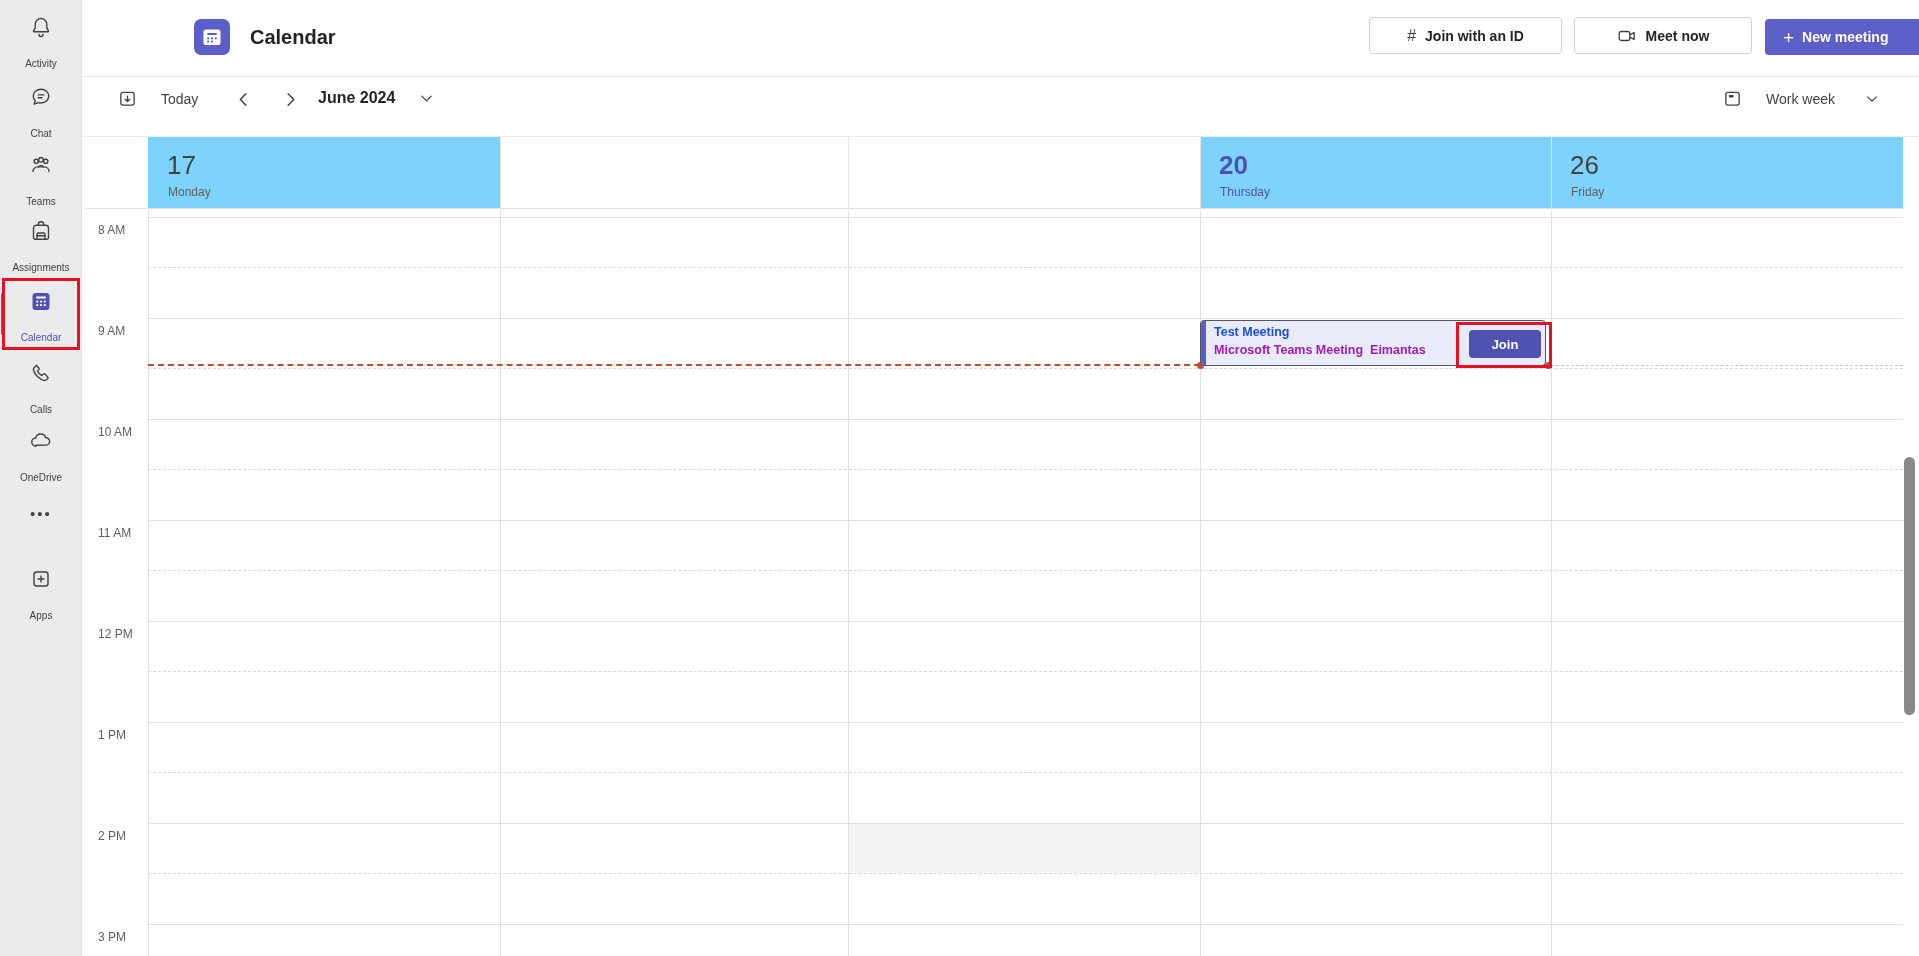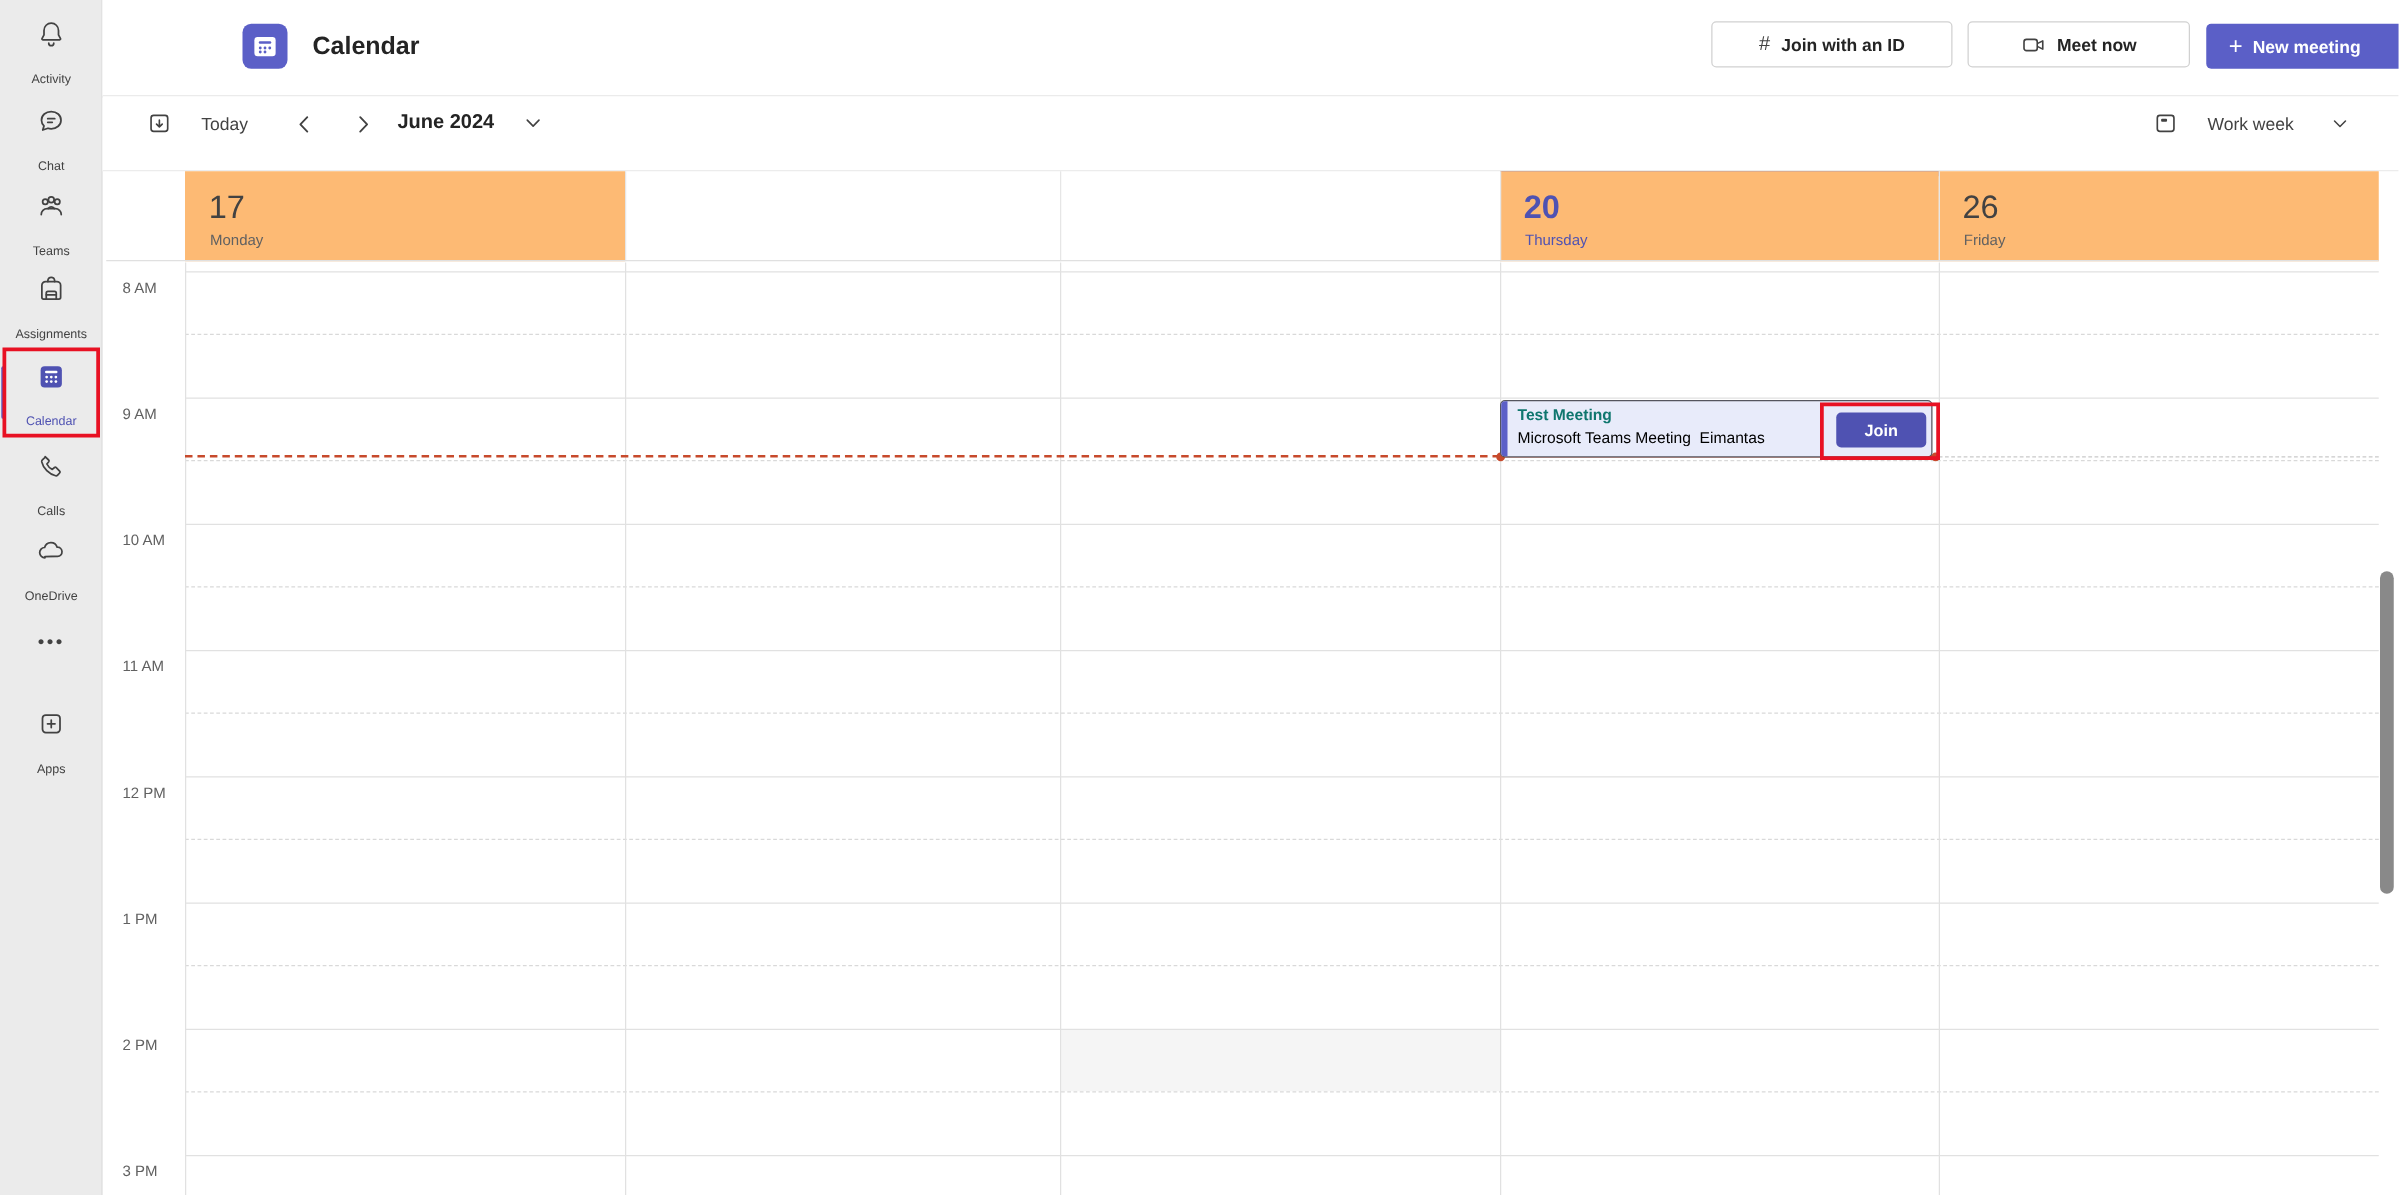--- a/index.html
+++ b/index.html
@@ -34,21 +34,21 @@
   .primary-main{display:flex;align-items:center;gap:8px;padding-left:18px;width:166px;font-size:14px;font-weight:600;}
   .plus{font-size:19px;font-weight:400;line-height:19px;}
 
   
   .toolbar{left:82px;top:78px;width:1837px;height:59px;background:#fff;border-bottom:1px solid #ececec;}
   .tool-item{position:absolute;display:flex;align-items:center;gap:24px;color:#424242;font-size:14px;cursor:pointer;}
   .tool-item svg{stroke:#424242;fill:none;stroke-width:1.4;stroke-linecap:round;stroke-linejoin:round;}
   .period{font-size:16px;font-weight:700;color:#242424;}
 
   
-  .day-head{position:absolute;top:137px;height:72px;background:#fdba74;cursor:pointer;}
+  .day-head{position:absolute;top:137px;height:72px;background:#7dd3fc;cursor:pointer;}
   .day-num{position:absolute;left:19px;top:13px;font-size:26px;font-weight:400;color:#424242;line-height:30px;}
   .day-name{position:absolute;left:20px;top:48px;font-size:12px;color:#616161;}
   .day-head.active .day-num{color:#4f52b2;font-weight:700;}
   .day-head.active .day-name{color:#4f52b2;}
   .day-top-bar{left:1200px;top:137px;width:351px;height:4px;background:#5b5fc7;}
   .head-bottom{left:85px;top:208px;width:1818px;height:0;border-bottom:1px solid #e0e0e0;}
   .head-vline{position:absolute;top:137px;width:0;height:72px;border-left:1px solid #e6e6e6;}
 
   
   .hline{position:absolute;left:148px;width:1755px;height:0;border-top:1px solid #e1e1e1;}
@@ -61,23 +61,23 @@
   
   .now-dash-past{left:148px;top:364px;width:1052px;height:0;border-top:2px dashed #c74a2c;}
   .now-solid{left:1200px;top:364px;width:351px;height:2px;background:#c74a2c;}
   .now-dot{position:absolute;width:7px;height:7px;border-radius:50%;background:#c74a2c;top:362px;}
   .now-dash-future{left:1551px;top:365px;width:352px;height:0;border-top:1px dashed #c9c9c9;}
 
   
   .event{left:1200px;top:320px;width:346px;height:46px;background:#e8ebfa;border:1px solid #55555e;
          border-radius:4px;cursor:pointer;}
   .event-bar{position:absolute;left:0;top:0;width:5px;height:44px;background:#5b5fc7;border-radius:3px 0 0 3px;}
-  .event-title{position:absolute;left:13px;top:4px;font-size:12.5px;font-weight:700;color:#0f766e;white-space:pre;}
-  .event-sub{position:absolute;left:13px;top:22px;width:250px;font-size:12.5px;color:#000000;
-             white-space:pre;overflow:hidden;}
+  .event-title{position:absolute;left:13px;top:4px;font-size:12.5px;font-weight:700;color:#1d4ed8;white-space:pre;}
+  .event-sub{position:absolute;left:13px;top:22px;width:250px;font-size:12.5px;color:#a21caf;
+             white-space:pre;overflow:hidden;font-weight:bold;}
   .join-btn{position:absolute;left:268px;top:9px;width:72px;height:28px;background:#4f52b2;color:#fff;
             font-size:13px;font-weight:700;border:none;border-radius:4px;display:flex;align-items:center;
             justify-content:center;cursor:pointer;font-family:inherit;}
 
   
   .scroll-thumb{left:1904px;top:457px;width:11px;height:258px;background:#898989;border-radius:6px;cursor:pointer;}
 
   svg.glyph{display:block;}
 </style>
 </head>

